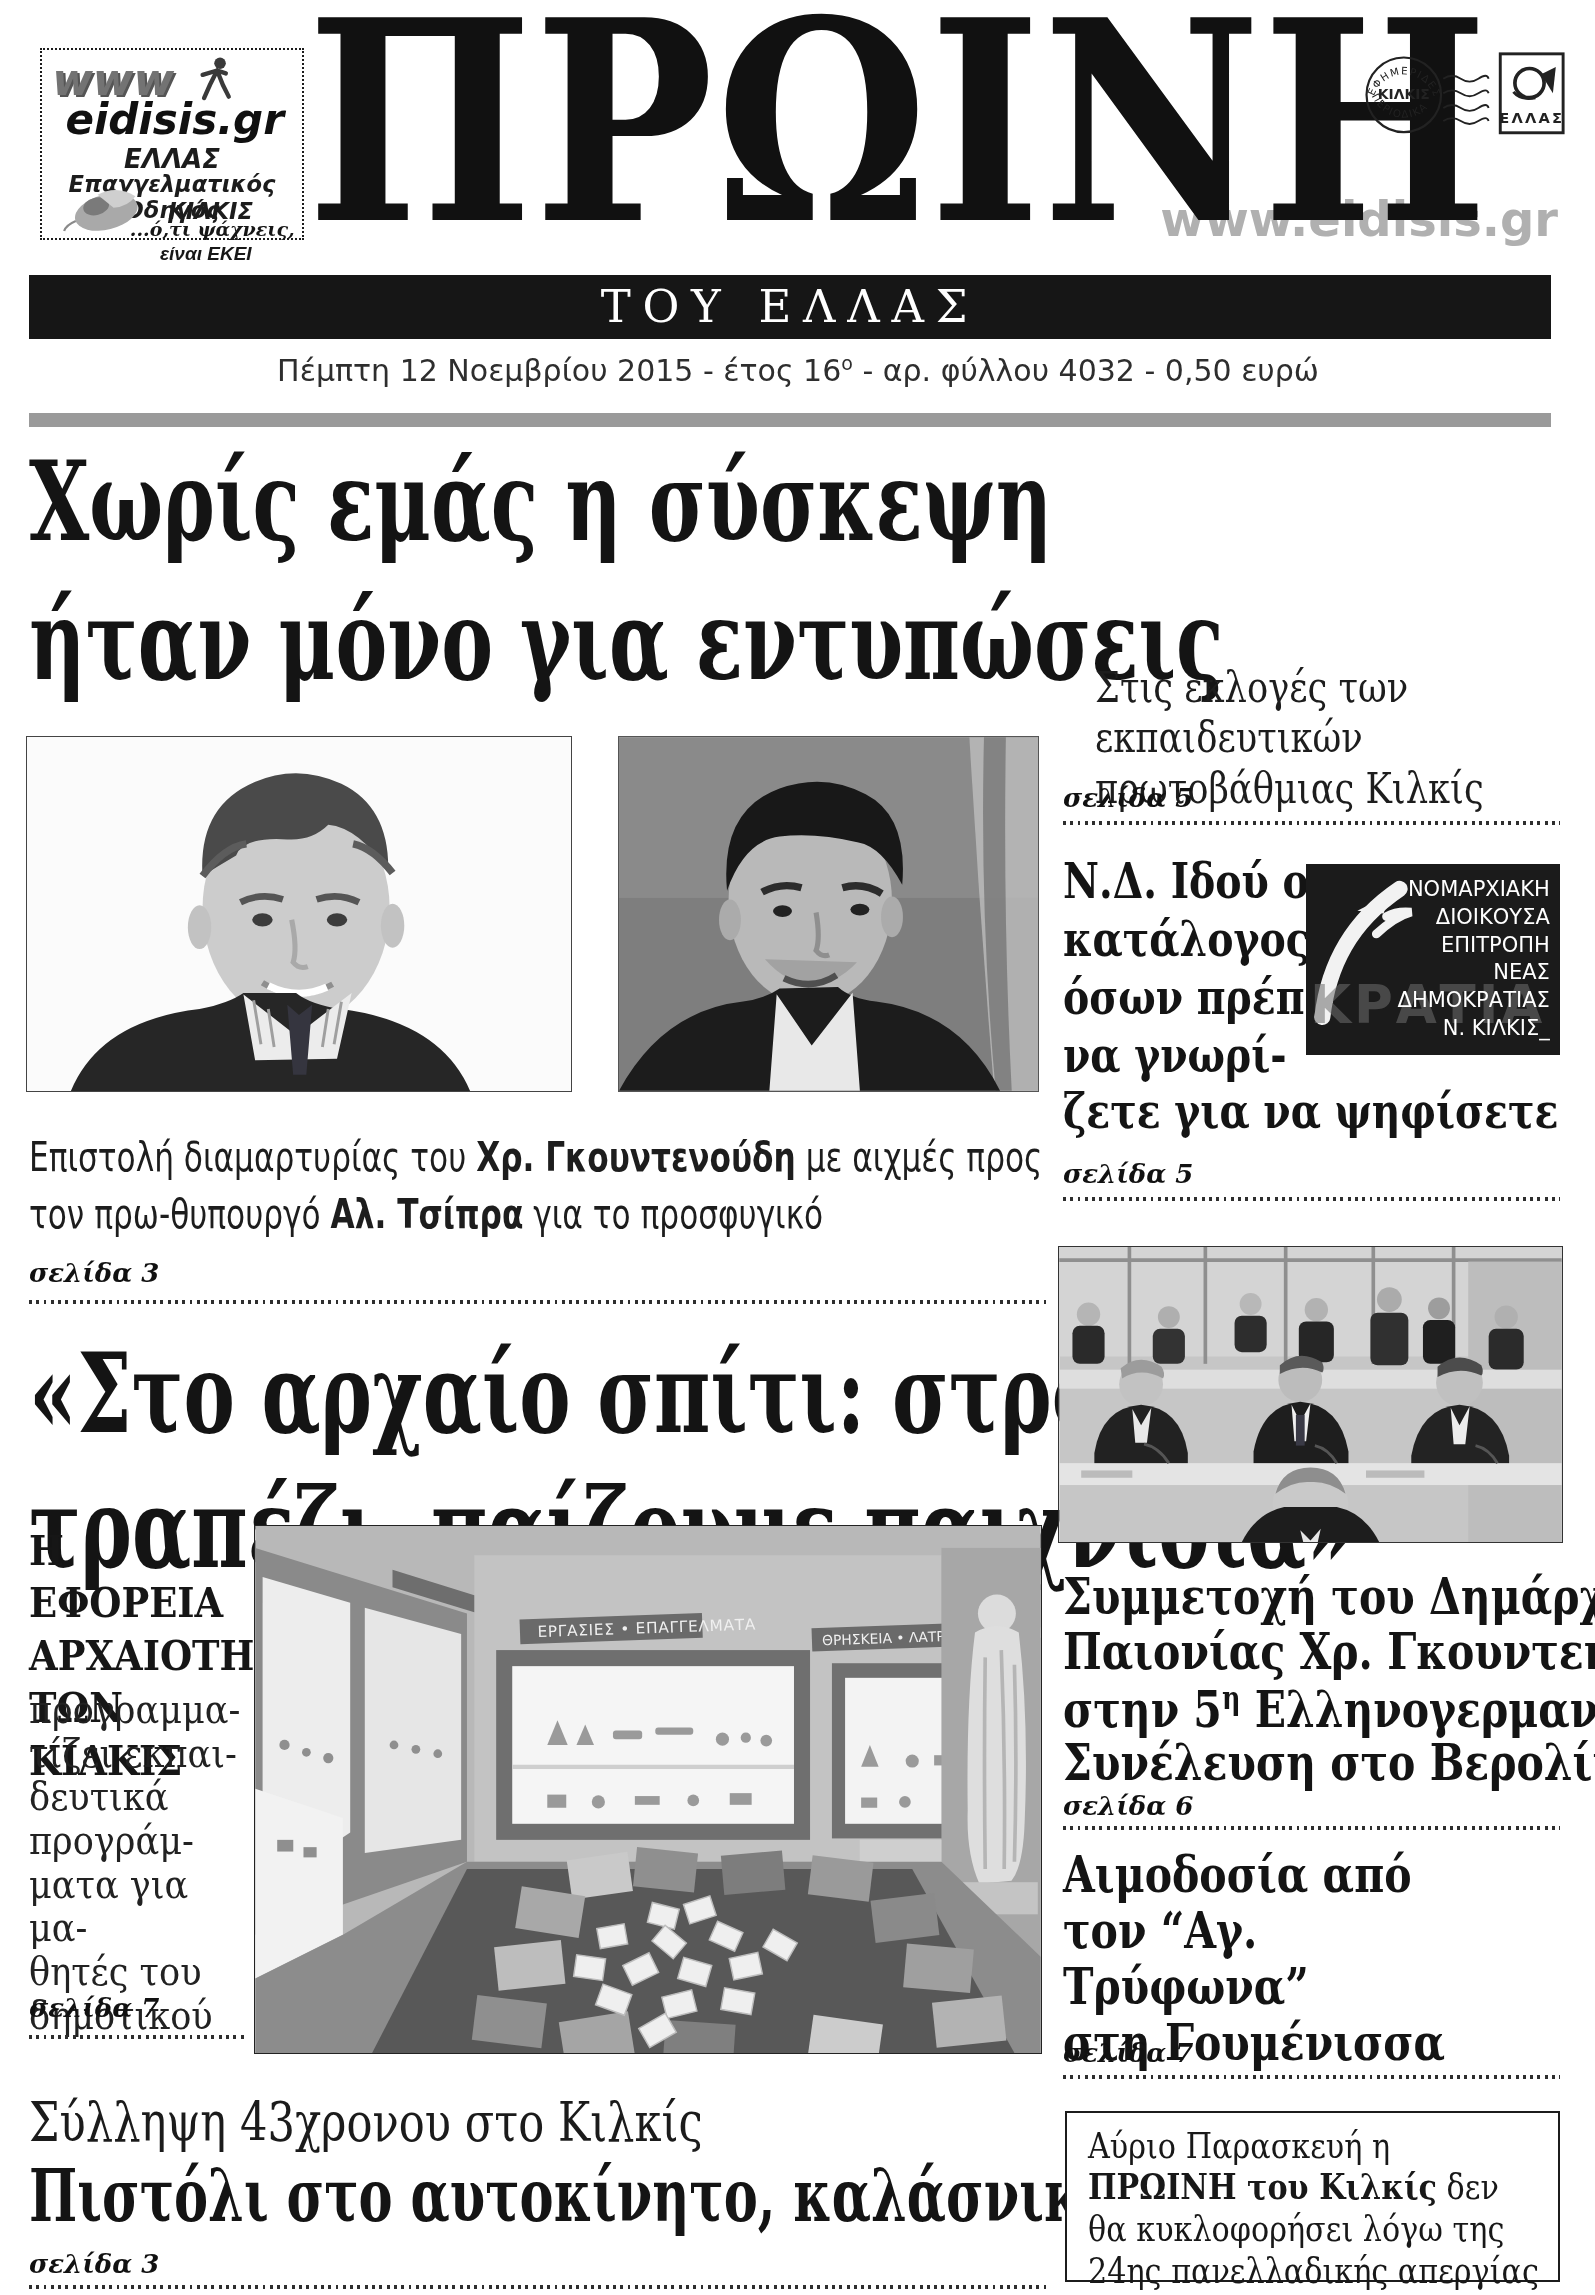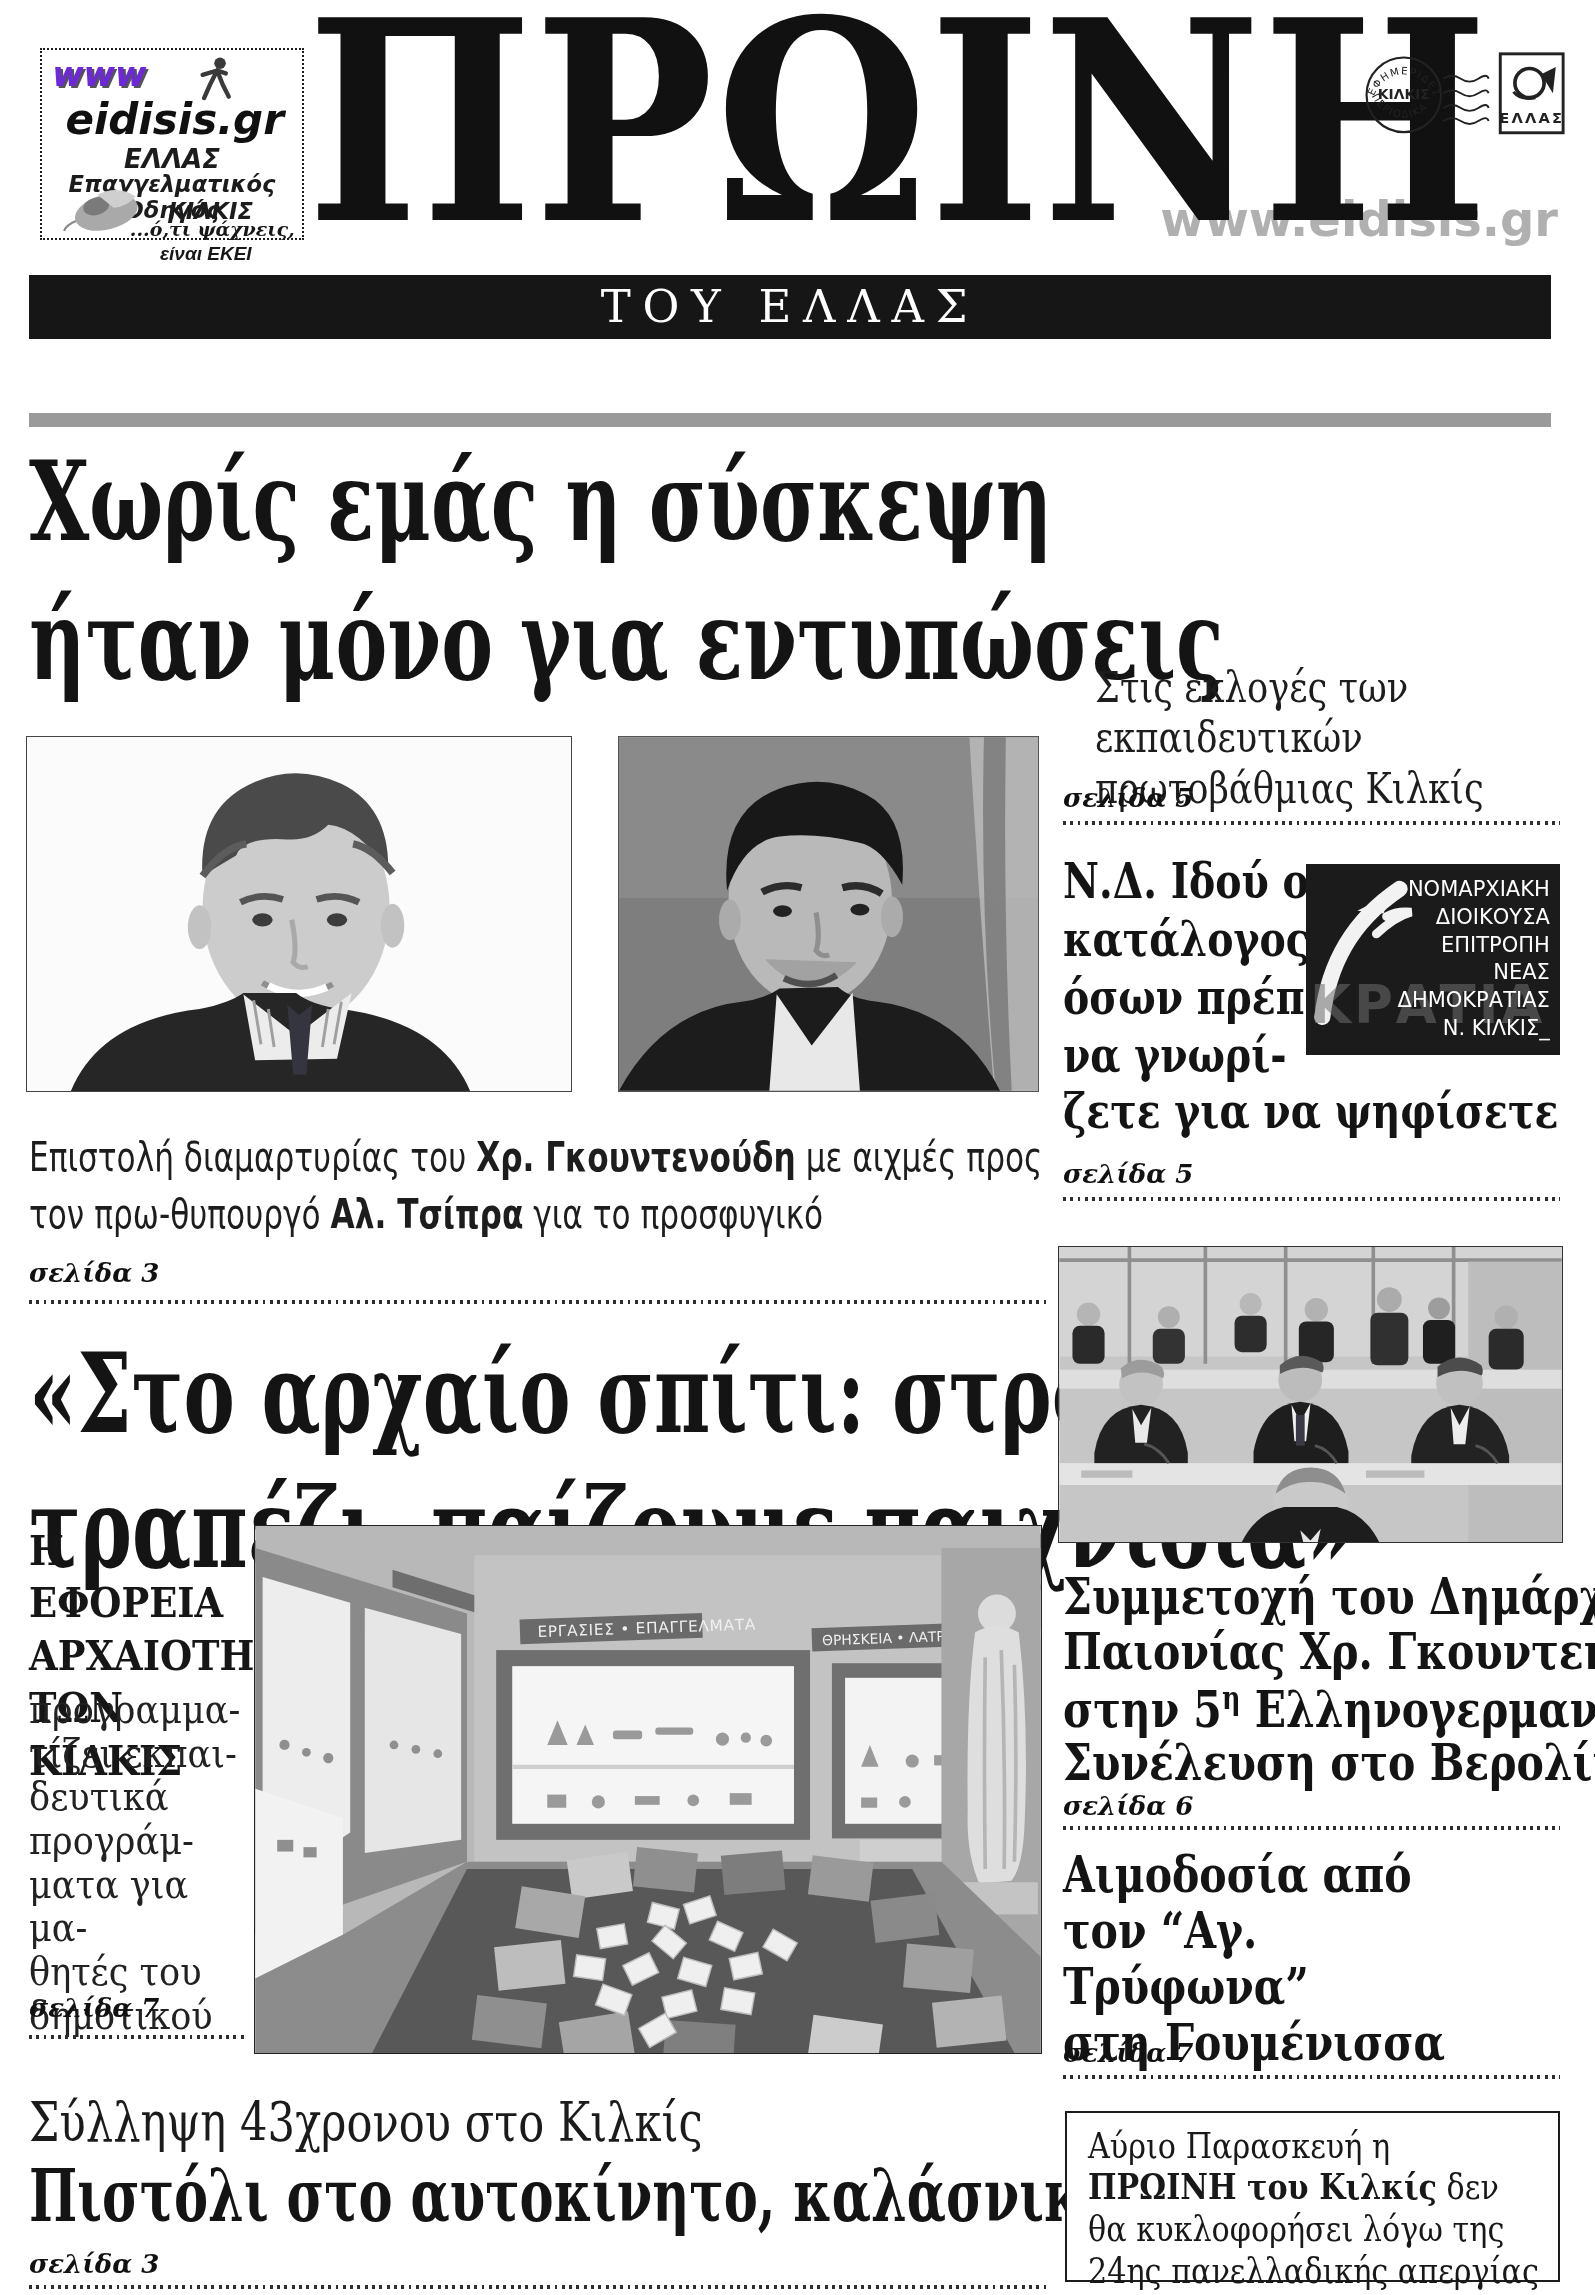--- a/index.html
+++ b/index.html
@@ -30,21 +30,21 @@
   .wm{font-family:"DejaVu Sans",sans-serif;font-weight:bold;color:#6e6e6e;opacity:.55;font-size:53px;letter-spacing:2.9px;}
   svg text{font-family:"DejaVu Sans",sans-serif;}
 </style>
 </head>
 <body>
 
 <div class="page">
 
   <div class="abs adbox" style="left:40px;top:48px;width:260px;height:188px;">
     <div class="abs" style="left:10.2px;top:4.4px;">
-      <span class="sans b i" style="font-size:34px;color:#6d28d9;text-shadow:2.2px 2.2px 0 #555;">www</span>
+      <span class="sans b i" style="font-size:44px;color:#737373;text-shadow:2.2px 2.2px 0 #555;">www</span>
     </div>
     <svg class="abs" style="left:146px;top:5.8px;" width="51" height="45" viewBox="0 0 70 62">
       <circle cx="44" cy="10" r="8" fill="#3a3a3a"></circle>
       <path d="M40 20 L30 40 L22 58 M40 20 L48 40 L56 56 M40 20 L20 26 M40 20 L52 24" stroke="#3a3a3a" stroke-width="6" fill="none" stroke-linecap="round"></path>
     </svg>
     <div class="abs nowrap" style="left:23.4px;top:45px;">
       <span class="sans b i" style="font-size:42px;color:#101010;">eidisis.gr</span>
     </div>
     <div class="abs" style="left:0;top:94px;width:100%;text-align:center;">
       <span class="sans b i" style="font-size:26px;color:#1c1c1c;">ΕΛΛΑΣ</span>
@@ -102,20 +102,25 @@
       <path d="M252 36 L272 26 L268 62 Z" fill="#222"></path>
       <path d="M214 60 q10 12 30 8" stroke="#222" stroke-width="4" fill="none"></path>
       <text x="239" y="102" font-size="20" font-weight="bold" fill="#222" text-anchor="middle" letter-spacing="3">ΕΛΛΑΣ</text>
     </g>
   </svg>
 
   <div class="abs kbar" style="left:29px;top:275px;width:1522px;height:64px;">
     <span>ΤΟΥ ΕΛΛΑΣ</span>
   </div>
 
+  <div class="abs" style="left:0;top:352px;width:1596px;text-align:center;">
+    <span class="sans" style="font-size:30px;color:#2e2e2e;">
+      <span>Πέμπτη 12 Νοεμβρίου 2015 - έτος 16</span><sup style="font-size:19px;">ο</sup><span> - αρ. φύλλου 4032 - 0,50 ευρώ</span>
+    </span>
+  </div>
 
   <div class="abs" style="left:29px;top:413px;width:1522px;height:14px;background:#9a9a9a;"></div>
 
   <div class="abs nowrap headline" style="left:29px;top:443px;">
     <span class="cx s70 serif b" style="font-size:111px;">Χωρίς εμάς η σύσκεψη</span>
   </div>
   <div class="abs nowrap headline" style="left:29px;top:582px;">
     <span class="cx s70 serif b" style="font-size:111px;">ήταν μόνο για εντυπώσεις</span>
   </div>
 

